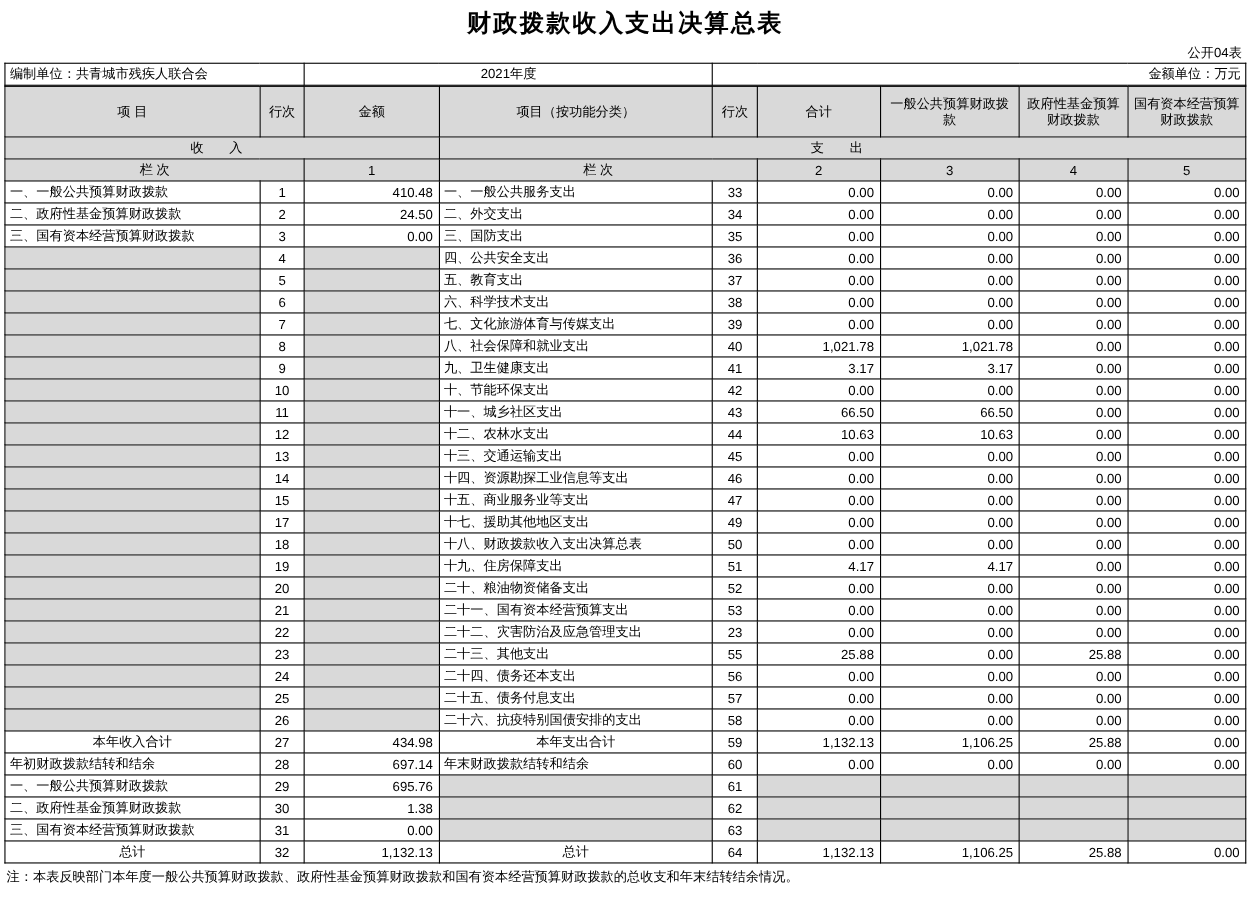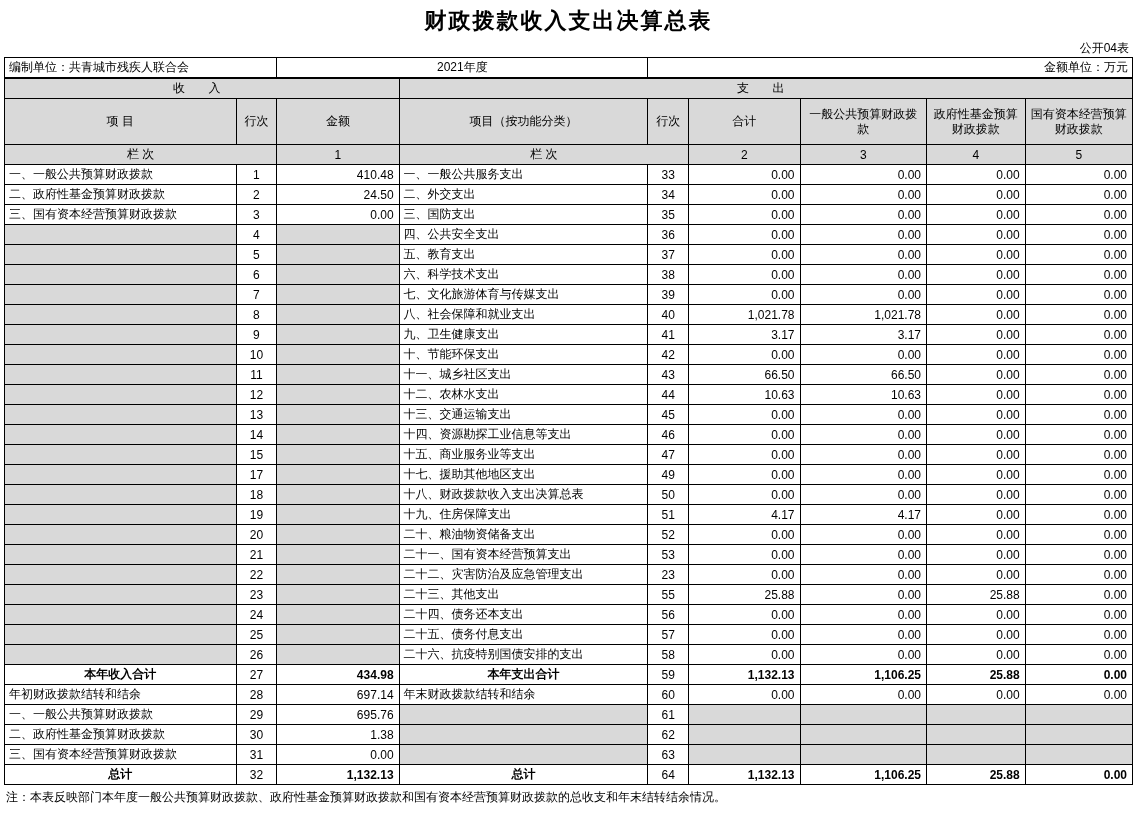--- a/index.html
+++ b/index.html
@@ -35,21 +35,21 @@
     box-sizing:border-box;
     overflow:hidden;
     white-space:nowrap;
   }
   .hdr{background:#d9d9d9;text-align:center;font-weight:normal;}
   .hdr-big{background:#d9d9d9;text-align:center;letter-spacing:10px;}
   .grey{background:#d9d9d9;}
   .c{text-align:center;}
   .r{text-align:right;padding-right:5px;}
   .l{text-align:left;padding-left:4px;}
-  .b{font-weight:bold;margin-left:36px;}
+  .b{font-weight:normal;margin-left:36px;}
   .note{
     font-size:12px;
     padding-top:4px;
     padding-left:6px;
   }
   .topmeta{
     position:relative;
     height:17px;
     padding-left:12px;
   }
@@ -108,36 +108,36 @@
         <col class="c2">
         <col class="c3">
         <col class="c4">
         <col class="c5">
         <col class="c6">
         <col class="c7">
         <col class="c8">
         <col class="c9">
     </colgroup>
     <thead>
-      <tr>
-        <td colspan="3" class="hdr-big">收            入</td>
-        <td colspan="6" class="hdr-big">支            出</td>
-      </tr>
       <tr style="height:46px">
         <td class="hdr" style="height:46px">项        目</td>
         <td class="hdr" style="height:46px">行次</td>
         <td class="hdr" style="height:46px">金额</td>
         <td class="hdr" style="height:46px">项目（按功能分类）</td>
         <td class="hdr" style="height:46px">行次</td>
         <td class="hdr" style="height:46px">合计</td>
         <td class="hdr" style="height:46px;white-space:normal;line-height:15px">一般公共预算财政拨款</td>
         <td class="hdr" style="height:46px;white-space:normal;line-height:15px">政府性基金预算财政拨款</td>
         <td class="hdr" style="height:46px;white-space:normal;line-height:15px">国有资本经营预算财政拨款</td>
       </tr>
       <tr>
+        <td colspan="3" class="hdr-big">收            入</td>
+        <td colspan="6" class="hdr-big">支            出</td>
+      </tr>
+      <tr>
         <td colspan="2" class="hdr">栏        次</td>
         <td class="hdr">1</td>
         <td colspan="2" class="hdr">栏        次</td>
         <td class="hdr">2</td>
         <td class="hdr">3</td>
         <td class="hdr">4</td>
         <td class="hdr">5</td>
       </tr>
     </thead>
     <tbody id="body-rows">

